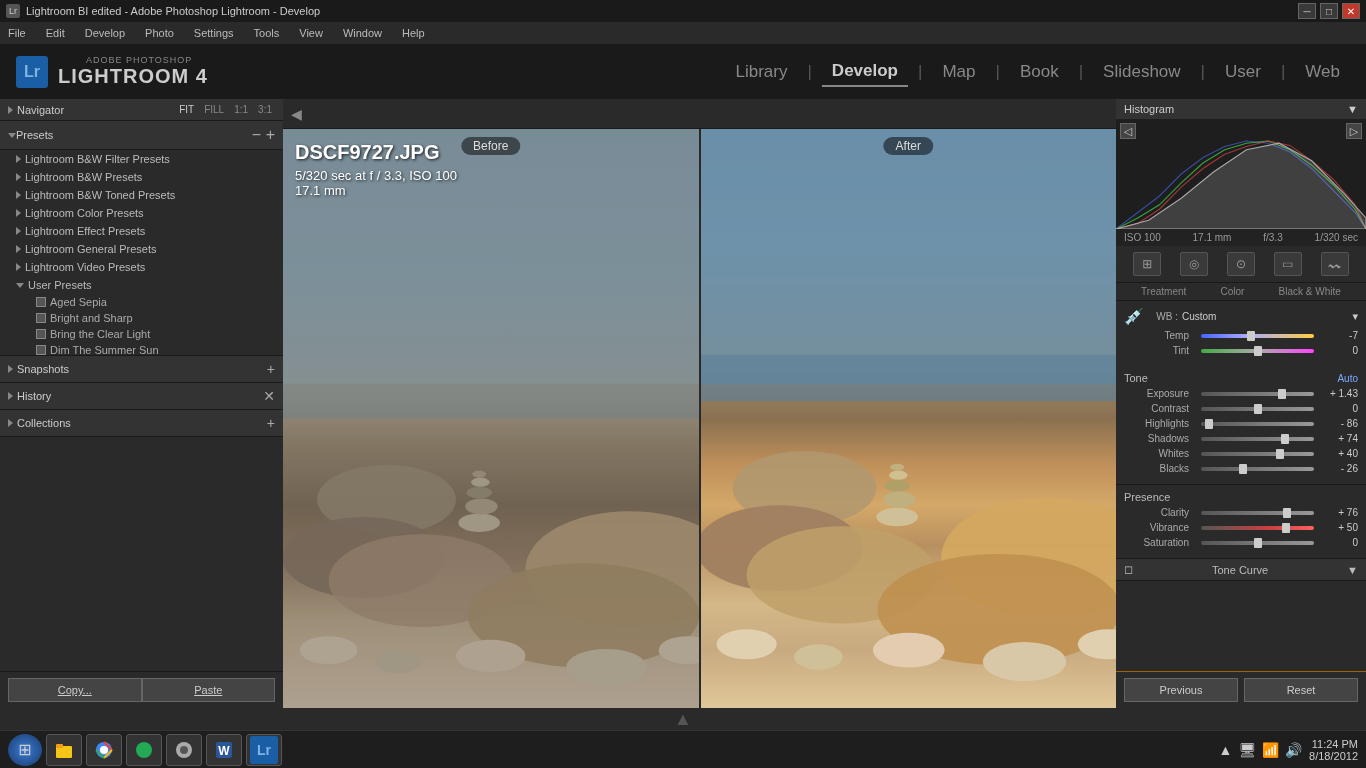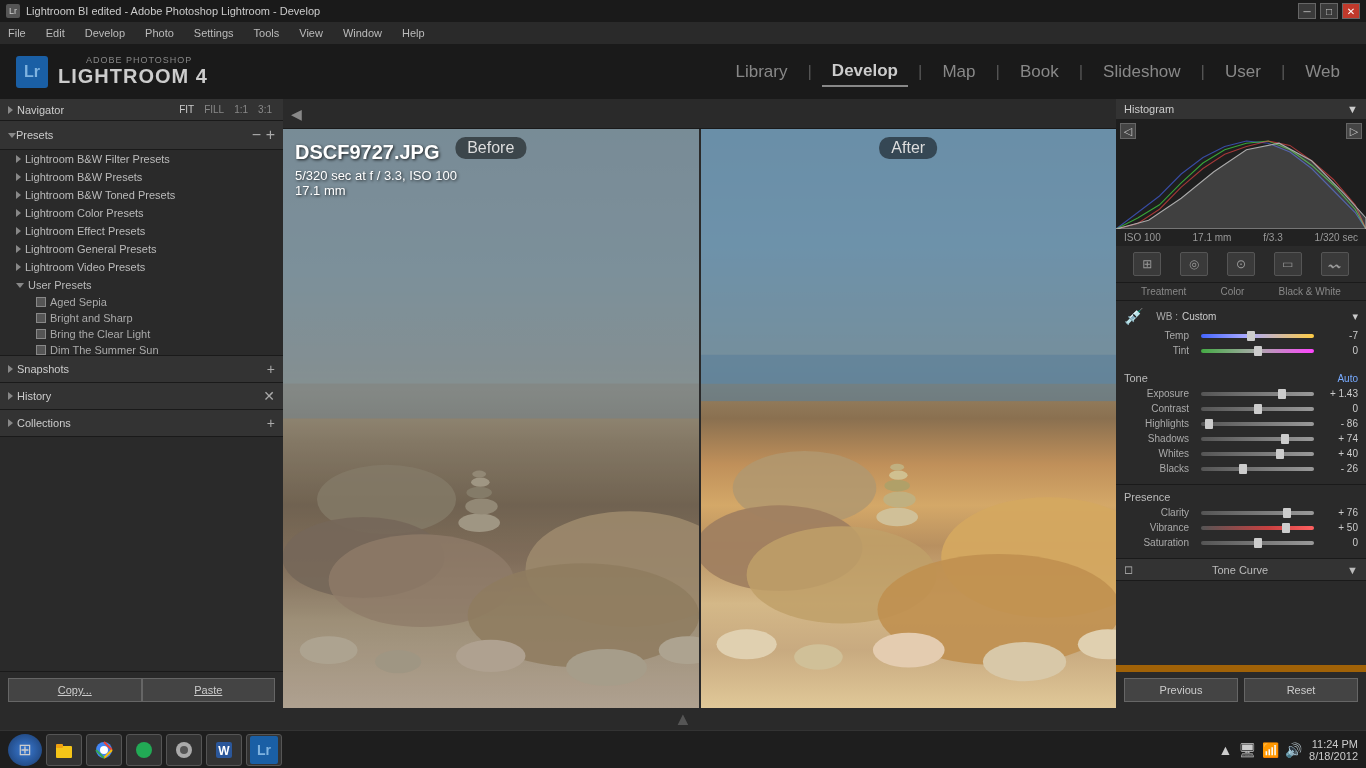--- a/index.html
+++ b/index.html
@@ -105,21 +105,21 @@
     #center-panel { flex: 1; background: #3a3a3a; display: flex; flex-direction: column; overflow: hidden; }
     #toolbar { height: 30px; background: #2a2a2a; display: flex; align-items: center; padding: 0 8px; border-bottom: 1px solid #1a1a1a; gap: 6px; }
     #toolbar-arrow { color: #888; font-size: 14px; }
 
     
     #photo-area { flex: 1; display: flex; position: relative; overflow: hidden; }
     #before-pane { flex: 1; position: relative; background: #555; display: flex; flex-direction: column; border-right: 2px solid #2a2a2a; }
     #after-pane { flex: 1; position: relative; background: #555; display: flex; flex-direction: column; }
     .pane-label {
       position: absolute; top: 8px; left: 50%; transform: translateX(-50%);
-      background: rgba(0,0,0,0.5); color: #ddd; font-size: 16px; padding: 2px 12px;
+      background: rgba(0,0,0,0.5); color: #ddd; font-size: 12px; padding: 2px 12px;
       border-radius: 10px; z-index: 10;
     }
     .photo-meta {
       position: absolute; top: 12px; left: 12px; color: #fff; z-index: 10;
       text-shadow: 1px 1px 3px rgba(0,0,0,0.8);
     }
     .photo-meta .filename { font-size: 20px; font-weight: bold; margin-bottom: 4px; }
     .photo-meta .exif { font-size: 13px; }
 
     .photo-canvas {
@@ -188,21 +188,21 @@
     .wb-row { display:flex; align-items:center; gap:4px; margin-bottom:4px; }
     .wb-label { width:30px; text-align:right; color:#aaa; font-size:10px; }
     .wb-type { color:#ccc; font-size:10px; flex:1; }
     .wb-dropdown { color:#ccc; }
     .eyedropper { font-size:16px; color:#aaa; }
     .section-title-bar { display:flex; justify-content:space-between; align-items:center; margin-bottom:4px; }
     .section-title { color:#bbb; font-size:11px; }
     .auto-btn { color:#7af; font-size:10px; cursor:pointer; }
 
     
-    #right-bottom { display:flex; border-top:7px solid #a16207; background:#2a2a2a; padding:6px 8px; gap:6px; }
+    #right-bottom { display:flex; border-top:1px solid #a16207; background:#2a2a2a; padding:6px 8px; gap:6px; }
     #right-bottom button { flex:1; padding:5px; background:#444; border:1px solid #666; color:#ccc; cursor:pointer; font-size:11px; }
 
     
     #bottom-strip {
       width: 100%; height: 22px; background: #2a2a2a;
       display: flex; align-items: center; justify-content: center;
     }
 
     
     #taskbar {

